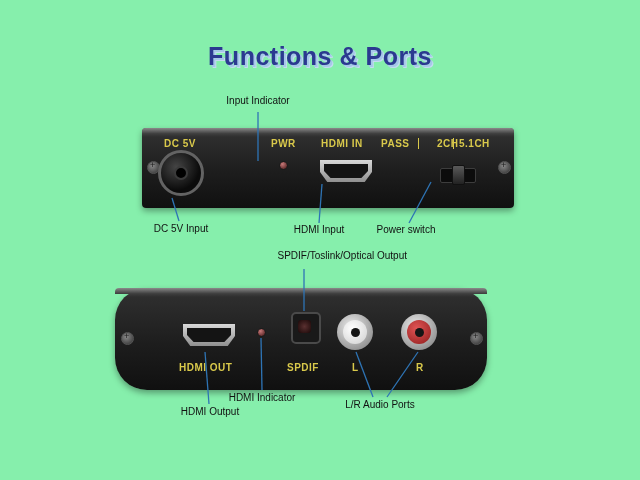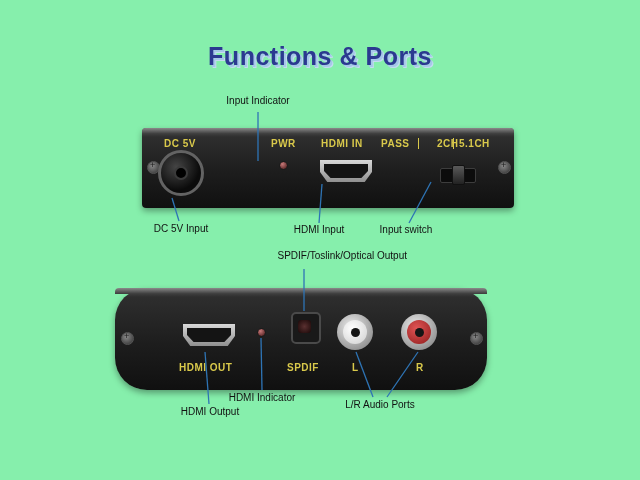--- a/index.html
+++ b/index.html
@@ -117,21 +117,21 @@
     <div class="hdmi top-hdmi">
       <div class="hdmi-slot"></div>
     </div>
     <div class="switch">
       <div class="knob"></div>
     </div>
   </div>
 
   <div class="ann ann-dc">DC 5V Input</div>
   <div class="ann ann-hdmi-in">HDMI Input</div>
-  <div class="ann ann-switch">Input switch</div>
+  <div class="ann ann-switch">Power switch</div>
 
   <div class="ann ann-spdif">SPDIF/Toslink/Optical Output</div>
 
   <div class="device bottom">
     <div class="screw bl"></div>
     <div class="screw br"></div>
 
     <div class="hdmi bottom-hdmi">
       <div class="hdmi-slot"></div>
     </div>

